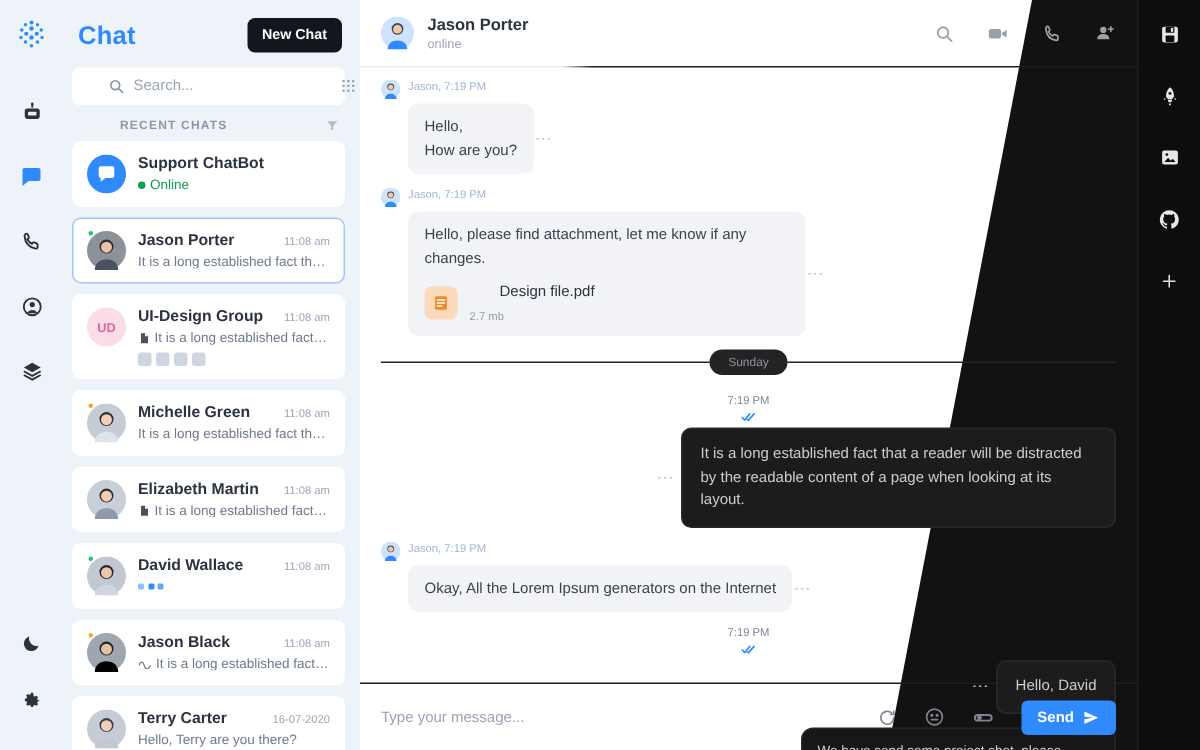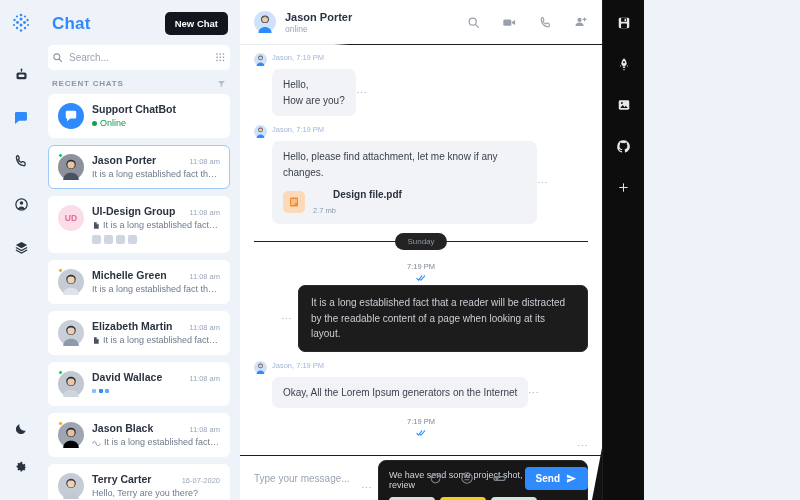--- a/index.html
+++ b/index.html
@@ -3,21 +3,21 @@
 <meta charset="utf-8">
 <style>
   * { box-sizing: border-box; margin: 0; padding: 0; }
   html, body { width: 800px; height: 500px; overflow: hidden; }
   body {
     font-family: "Liberation Sans", sans-serif;
     background: #eef2f9;
     font-size: 11px;
     -webkit-font-smoothing: antialiased;
   }
-  #app { position: relative; width: 644px; height: 500px; display: flex; overflow: hidden; }
+  #app { position: relative; width: 800px; height: 500px; display: flex; overflow: hidden; }
 
   
   .rail {
     width: 42px; height: 500px; background: #eef2f9;
     display: flex; flex-direction: column; align-items: center;
     flex: 0 0 42px; position: relative; z-index: 5;
   }
   .rail-logo { margin-top: 12px; margin-bottom: 26px; width: 22px; height: 22px; }
   .rail-ico {
     width: 30px; height: 30px; display: flex; align-items: center; justify-content: center;
@@ -37,30 +37,30 @@
   .list-head { display: flex; align-items: center; justify-content: space-between;
     padding: 12px 4px 10px 6px; }
   .list-title { font-size: 17px; font-weight: 700; color: #2f8bfd; letter-spacing: .2px; }
   .new-chat {
     background: #12161d; color: #fff; border: none; border-radius: 5px;
     font-size: 9.5px; font-weight: 700; padding: 6px 10px; cursor: pointer;
     font-family: "Liberation Sans", sans-serif;
   }
   .search-wrap {
     display: flex; align-items: center; gap: 6px; background: #fff;
-    border-radius: 5px; padding: 7px 4px; margin: 0 2px 9px 2px;
+    border-radius: 5px; padding: 7px 24px; margin: 0 2px 9px 2px;
   }
   .search-wrap input {
     border: none; outline: none; flex: 1; font-size: 10px; color: #55606f;
     font-family: "Liberation Sans", sans-serif; background: transparent;
   }
   .search-wrap input::placeholder { color: #9aa4b4; }
   .recent-row { display: flex; align-items: center; justify-content: space-between;
     padding: 0 6px 6px 6px; }
-  .recent-lbl { font-size: 8px; font-weight: 700; letter-spacing: .8px; color: #8b96a8; }
+  .recent-lbl { font-size: 8px; font-weight: 700; letter-spacing: .8px; color: #8b96a8; margin-left: 28px; }
   .chat-scroll { flex: 1; overflow: hidden; padding: 0 2px; }
   .chat-card {
     background: #fff; border-radius: 6px; padding: 8px 9px; margin-bottom: 7px;
     display: flex; gap: 8px; cursor: pointer; border: 1px solid transparent;
     position: relative;
   }
   .chat-card.selected { border-color: #9ec7fb; }
   .av { width: 26px; height: 26px; border-radius: 50%; flex: 0 0 26px; position: relative;
         overflow: visible; }
   .av-init { display: flex; align-items: center; justify-content: center;
@@ -125,21 +125,21 @@
   .bubble-out {
     background: #1c1c1c; color: #c9cdd4; border: 1px solid #2a2a2a;
     border-radius: 7px; padding: 9px 12px; font-size: 10px; line-height: 1.55; max-width: 290px;
   }
 
   .file-att {
     display: flex; align-items: center; gap: 8px; margin-top: 7px;
   }
   .file-ico { width: 22px; height: 22px; border-radius: 5px; background: #fcd9b8;
     display: flex; align-items: center; justify-content: center; flex: 0 0 22px; }
-  .file-name { font-size: 10px; font-weight: 700; color: #2b3240; padding-left: 20px; }
+  .file-name { font-size: 10px; font-weight: 400; color: #2b3240; padding-left: 20px; }
   .file-size { font-size: 7.5px; color: #8f9bb0; margin-top: 2px; }
 
   .day-sep { display: flex; align-items: center; gap: 0; margin: 4px 0 12px 0; }
   .day-line { flex: 1; height: 1px; background: #222; }
   .day-pill { background: #232323; color: #8d94a1; font-size: 8px; padding: 4px 12px;
     border-radius: 10px; }
 
   .gallery-bubble {
     background: #171717; border: 1px solid #262626; border-radius: 8px; padding: 9px 10px;
     max-width: 210px;
@@ -611,20 +611,21 @@
         <div class="msg-row">
           <div class="out-time">
             <span>7:19 PM</span>
             <svg width="10" height="8" viewBox="0 0 24 16" fill="none" stroke="#2f8bfd" stroke-width="2.6" stroke-linecap="round">
               <path d="M2 9l4 4 8-10"></path>
               <path d="M10 12l2 1 9-10"></path>
             </svg>
           </div>
           <div class="row-out">
             <span class="kebab">⋮</span>
+            <div class="bubble-out"><span>Hello, David</span></div>
           </div>
         </div>
         <div class="msg-row">
           <div class="row-out" style="align-items:flex-start">
             <span class="kebab" style="margin-top:22px">⋮</span>
             <div class="gallery-bubble">
               <div class="gal-cap">We have send some project shot, please review</div>
               <div class="gal-imgs">
                 <span class="thumb">
                   <svg width="46" height="42" viewBox="0 0 46 42">

